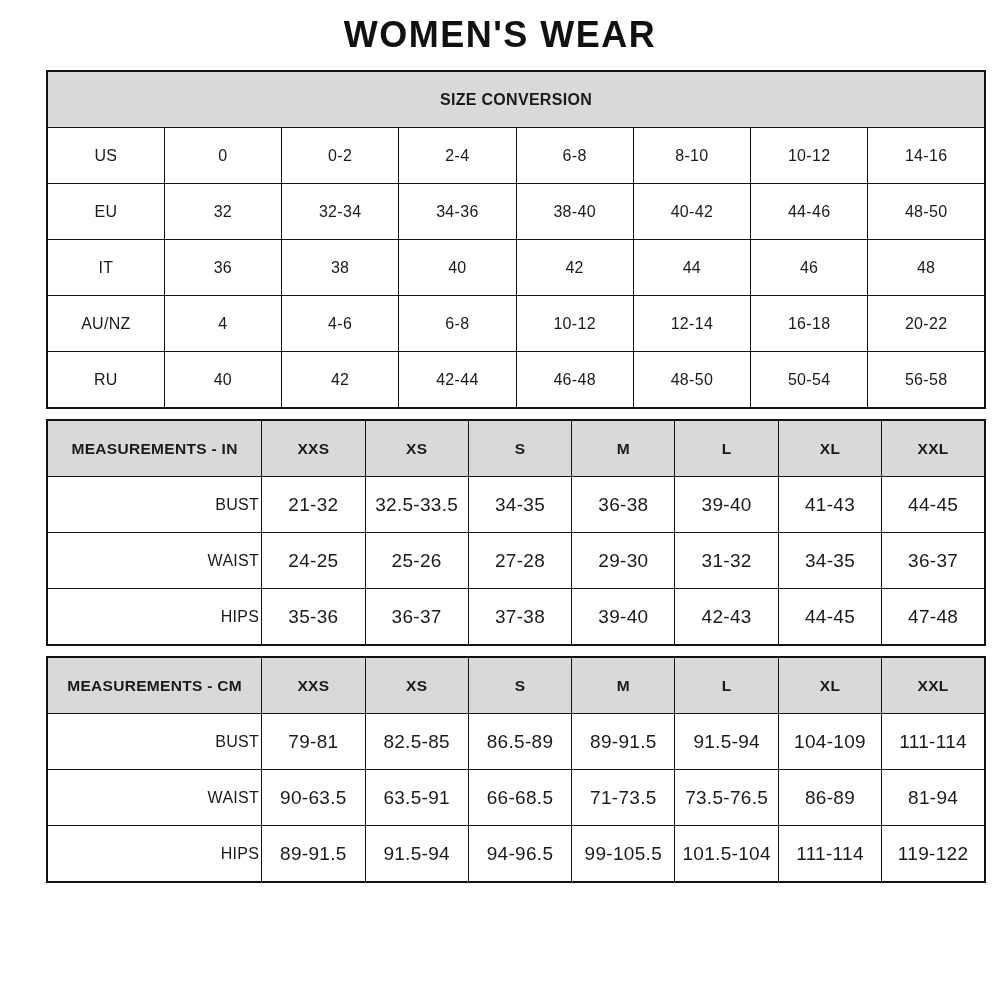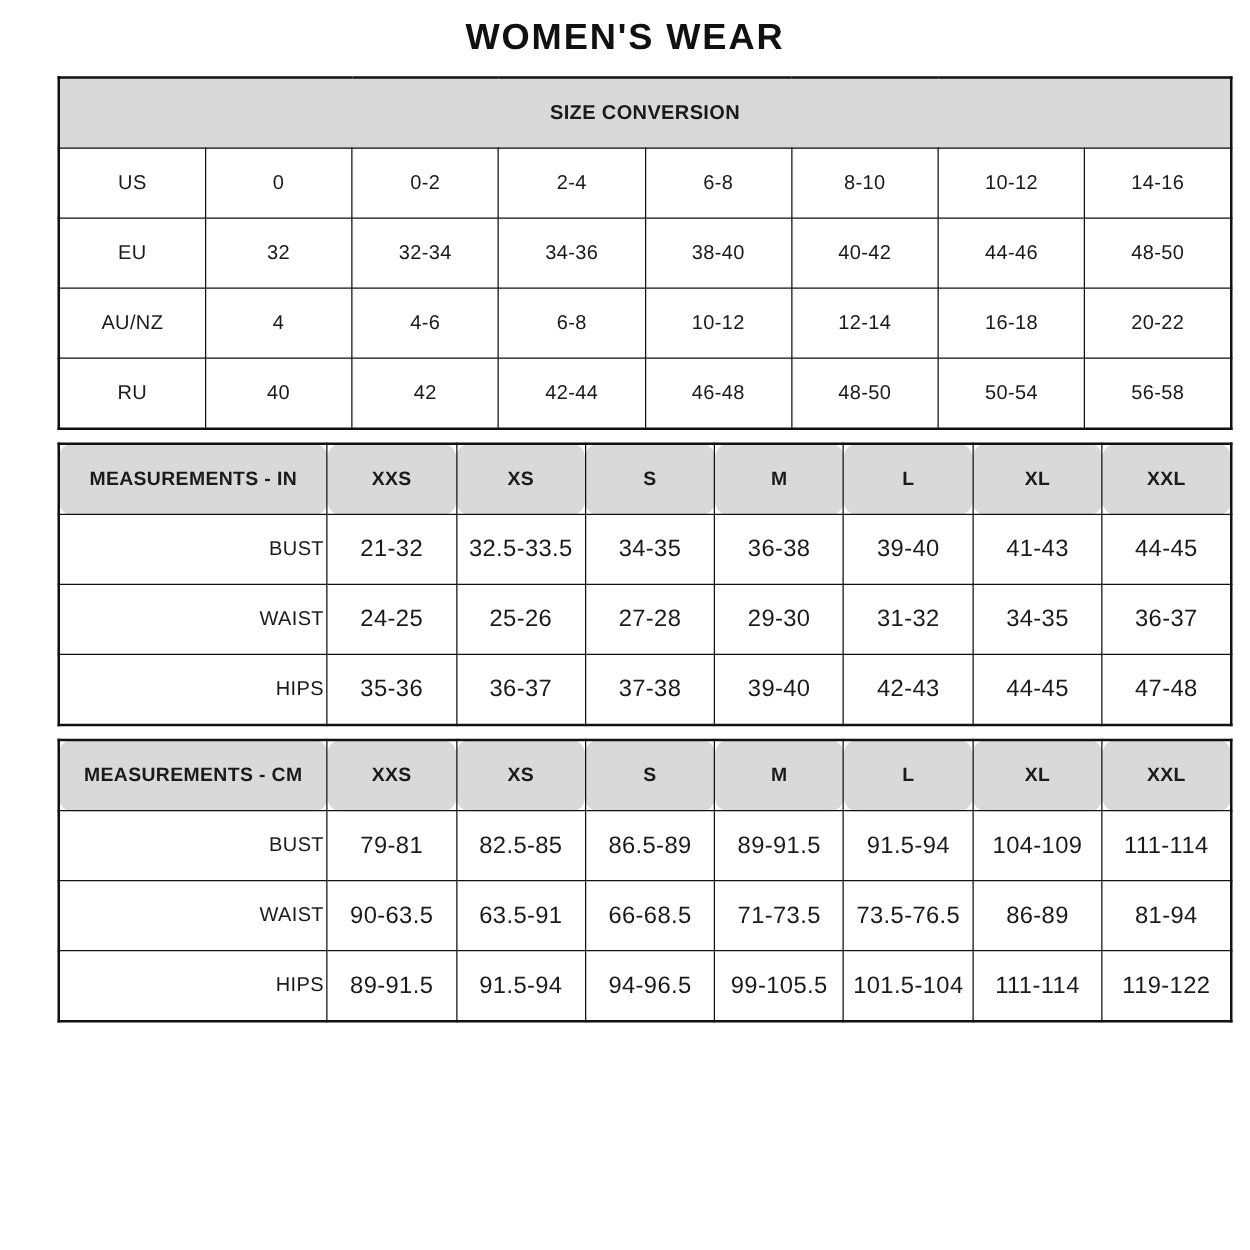--- a/index.html
+++ b/index.html
@@ -14,21 +14,21 @@
   }
   .page {
     width: 1000px;
     height: 1000px;
     padding: 12px 30px 0 30px;
     box-sizing: border-box;
   }
   h1.title {
     margin: 2px 0 14px 0;
     text-align: center;
-    font-size: 29px;
+    font-size: 36px;
     font-weight: bold;
     letter-spacing: 1.5px;
     color: #111111;
   }
   table.tbl {
     width: 100%;
     border-collapse: collapse;
     table-layout: fixed;
     margin: 0 0 10px 16px;
     border: 2.5px solid #111111;
@@ -46,21 +46,20 @@
     background: #d9d9d9;
     font-weight: bold;
     font-size: 15.5px;
     letter-spacing: 0.6px;
     height: 50px;
   }
   tr.gray-head td {
     background: #d9d9d9;
     font-weight: bold;
     font-size: 15.5px;
-    border-radius: 11px;
   }
   .t1 td.c0 { width: 17.8%; }
   .t2 td.c0, .t3 td.c0 { width: 22.3%; }
   .t2 tr.data td, .t3 tr.data td { font-size: 19px; }
   .t2 tr.data td.c0, .t3 tr.data td.c0 { font-size: 16px; text-align: right; }
 </style>
 </head>
 <body>
 
 <div class="page">
@@ -84,20 +83,30 @@
     </tr>
     <tr>
       <td class="c0">EU</td>
       <td>32</td>
       <td>32-34</td>
       <td>34-36</td>
       <td>38-40</td>
       <td>40-42</td>
       <td>44-46</td>
       <td>48-50</td>
+    </tr>
+    <tr>
+      <td class="c0">IT</td>
+      <td>36</td>
+      <td>38</td>
+      <td>40</td>
+      <td>42</td>
+      <td>44</td>
+      <td>46</td>
+      <td>48</td>
     </tr>
     <tr>
       <td class="c0">AU/NZ</td>
       <td>4</td>
       <td>4-6</td>
       <td>6-8</td>
       <td>10-12</td>
       <td>12-14</td>
       <td>16-18</td>
       <td>20-22</td>

